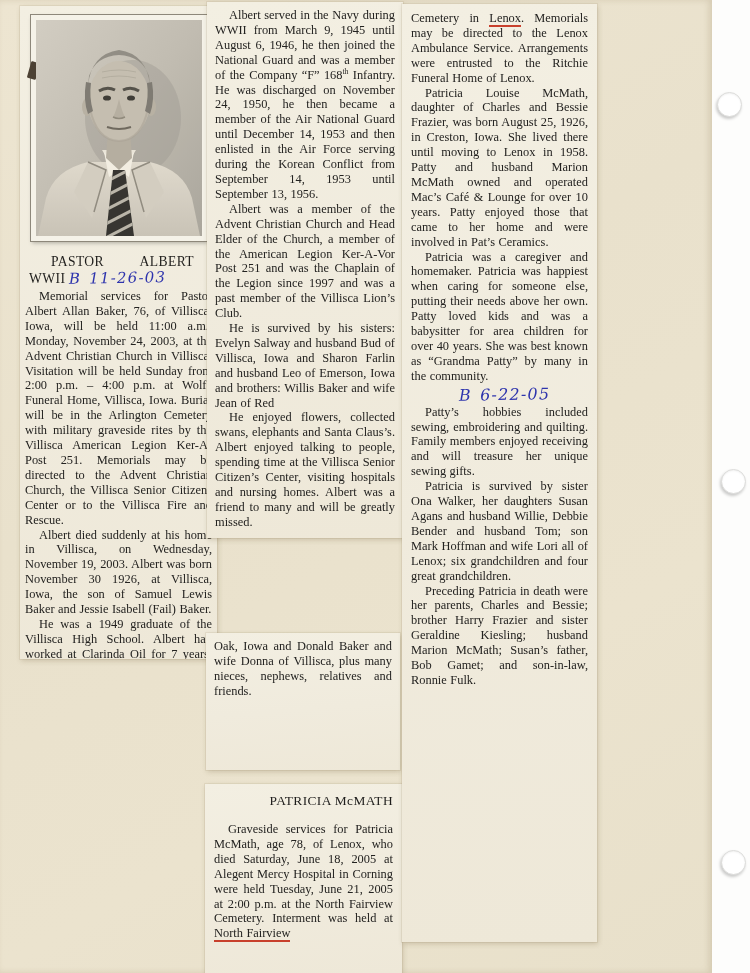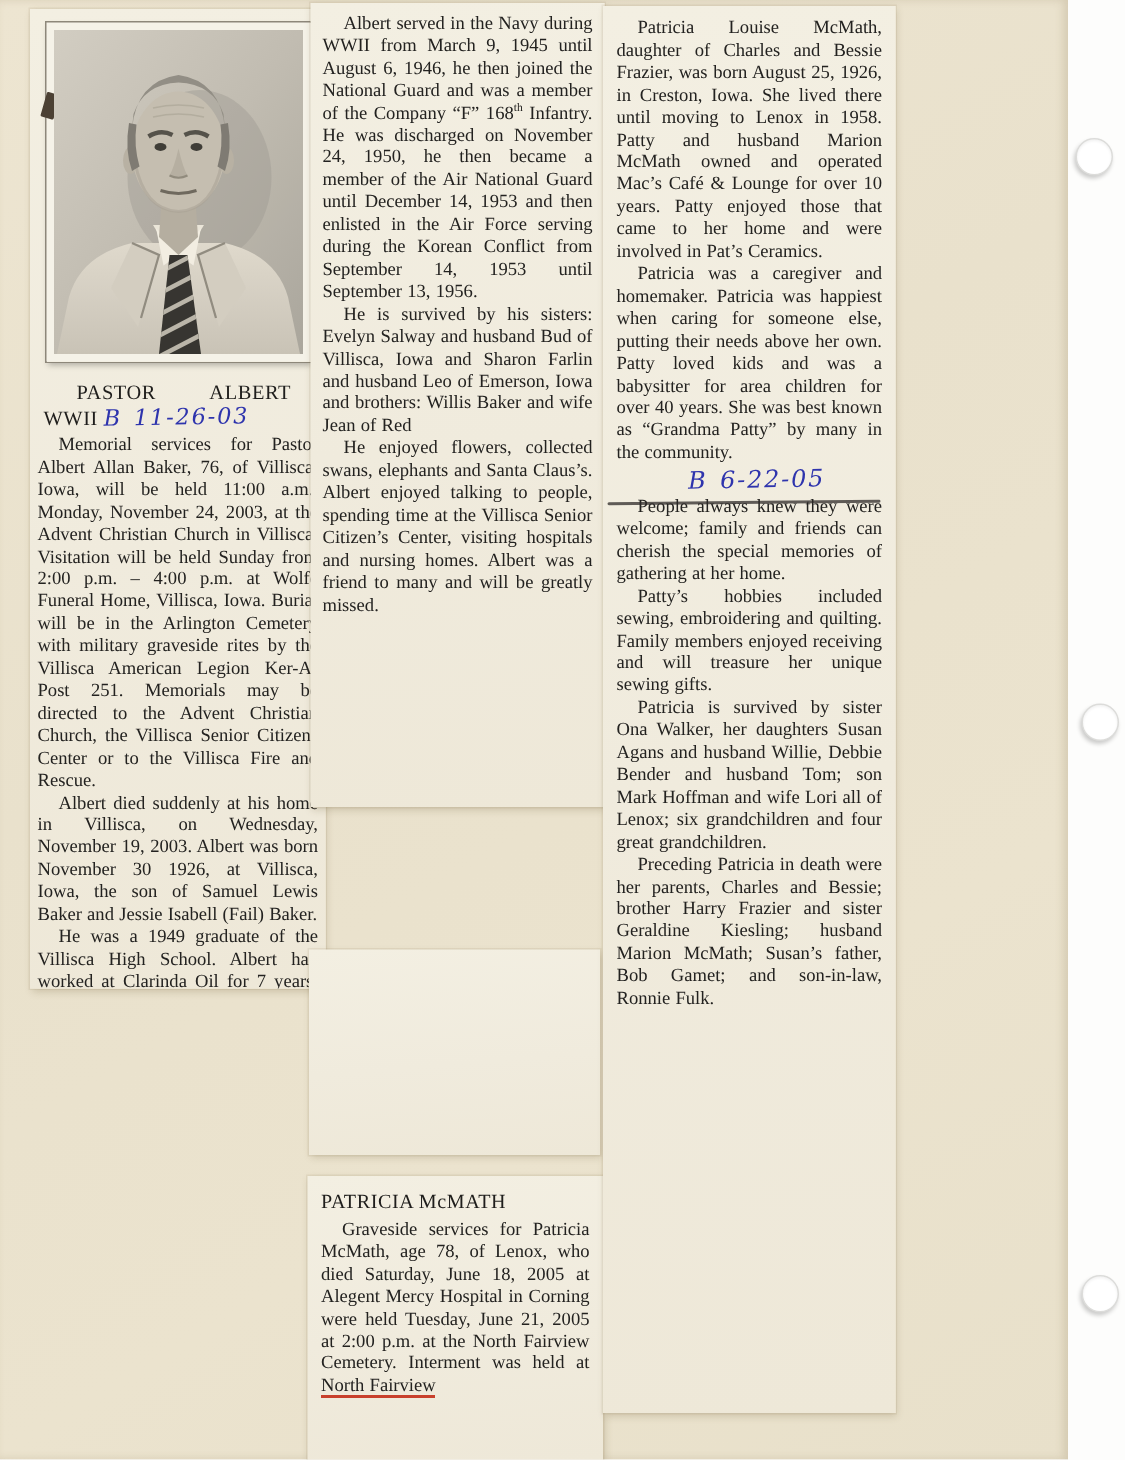--- a/index.html
+++ b/index.html
@@ -50,21 +50,21 @@
   }
   .headline .spread{display:block;text-align:justify;text-align-last:justify;padding:0 14px 0 22px;}
   .headline .line2{display:block;padding-left:0;}
   .hand{
     font-family:"DejaVu Serif", serif;font-style:italic;
     color:#2e34ad;font-size:15px;letter-spacing:1.2px;word-spacing:2px;
     transform:rotate(-1deg);display:inline-block;
   }
   .hand-block{display:block;text-align:center;margin:1px 0 1px 10px;font-size:16px;}
   .mc-title{
-    text-align:left;font-size:13.4px;letter-spacing:.4px;margin:0 0 3px 0;color:#1f1e1c;font-weight:normal;
+    text-align:right;font-size:13.4px;letter-spacing:.4px;margin:0 0 13px 0;color:#1f1e1c;font-weight:normal;
   }
   .red-u{
     border-bottom:2px solid #c8402c;padding-bottom:0px;
   }
   .pen-wrap{position:relative;}
   .pen-line{
     position:absolute;left:-6px;top:4px;width:103%;height:1.6px;
     background:rgba(45,42,40,.75);transform:rotate(-.5deg);border-radius:1px;
   }
   sup{font-size:.62em;line-height:0;}
@@ -141,33 +141,35 @@
     </span>
   </div>
 
   <p>Memorial services for Pastor Albert Allan Baker, 76, of Villisca, Iowa, will be held 11:00 a.m., Monday, November 24, 2003, at the Advent Christian Church in Villisca. Visitation will be held Sunday from 2:00 p.m. – 4:00 p.m. at Wolfe Funeral Home, Villisca, Iowa. Burial will be in the Arlington Cemetery with military graveside rites by the Villisca American Legion Ker-A-Post 251. Memorials may be directed to the Advent Christian Church, the Villisca Senior Citizens Center or to the Villisca Fire and Rescue.</p>
   <p>Albert died suddenly at his home in Villisca, on Wednesday, November 19, 2003. Albert was born November 30 1926, at Villisca, Iowa, the son of Samuel Lewis Baker and Jessie Isabell (Fail) Baker.</p>
   <p>He was a 1949 graduate of the Villisca High School. Albert had worked at Clarinda Oil for 7 years, Jane’s Paper and Paint in Villisca, 10 years, Hy-Vee in Villisca 10 years, Weiner Grocery Store in Villisca 4 years and was a custodian at the Villisca High School for 12 years. He became a pastor in 1971 and had ministered in the Mt. Ayr and Morton Mills churches plus filling in at the Advent Christian Church in Villisca.</p>
 </div>
 
 <div class="clip clip-albert2">
   <p><span>Albert served in the Navy during WWII from March 9, 1945 until August 6, 1946, he then joined the National Guard and was a member of the Company “F” 168</span><sup>th</sup><span> Infantry. He was discharged on November 24, 1950, he then became a member of the Air National Guard until December 14, 1953 and then enlisted in the Air Force serving during the Korean Conflict from September 14, 1953 until September 13, 1956.</span></p>
+  <p>Albert was a member of the Advent Christian Church and Head Elder of the Church, a member of the American Legion Ker-A-Vor Post 251 and was the Chaplain of the Legion since 1997 and was a past member of the Villisca Lion’s Club.</p>
   <p>He is survived by his sisters: Evelyn Salway and husband Bud of Villisca, Iowa and Sharon Farlin and husband Leo of Emerson, Iowa and brothers: Willis Baker and wife Jean of Red</p>
   <p>He enjoyed flowers, collected swans, elephants and Santa Claus’s. Albert enjoyed talking to people, spending time at the Villisca Senior Citizen’s Center, visiting hospitals and nursing homes. Albert was a friend to many and will be greatly missed.</p>
 </div>
 
 <div class="clip clip-albert3">
+  <p class="noindent">Oak, Iowa and Donald Baker and wife Donna of Villisca, plus many nieces, nephews, relatives and friends.</p>
 </div>
 
 <div class="clip clip-mcmath1">
   <h2 class="mc-title">PATRICIA McMATH</h2>
   <p><span>Graveside services for Patricia McMath, age 78, of Lenox, who died Saturday, June 18, 2005 at Alegent Mercy Hospital in Corning were held Tuesday, June 21, 2005 at 2:00 p.m. at the North Fairview Cemetery. Interment was held at </span><span class="red-u">North Fairview</span></p>
 </div>
 
 <div class="clip clip-mcmath2">
+  <p class="noindent"><span>Cemetery in </span><span class="red-u">Lenox</span><span>. Memorials may be directed to the Lenox Ambulance Service. Arrangements were entrusted to the Ritchie Funeral Home of Lenox.</span></p>
   <p>Patricia Louise McMath, daughter of Charles and Bessie Frazier, was born August 25, 1926, in Creston, Iowa. She lived there until moving to Lenox in 1958. Patty and husband Marion McMath owned and operated Mac’s Café &amp; Lounge for over 10 years. Patty enjoyed those that came to her home and were involved in Pat’s Ceramics.</p>
   <p>Patricia was a caregiver and homemaker. Patricia was happiest when caring for someone else, putting their needs above her own. Patty loved kids and was a babysitter for area children for over 40 years. She was best known as “Grandma Patty” by many in the community.</p>
   <span class="hand hand-block">B 6-22-05</span>
-  <p class="pen-wrap"><span class="pen-line"></span><span>People always knew they were welcome; family and friends can cherish the special memories of gathering at her home.</span></p>
   <p>Patty’s hobbies included sewing, embroidering and quilting. Family members enjoyed receiving and will treasure her unique sewing gifts.</p>
   <p>Patricia is survived by sister Ona Walker, her daughters Susan Agans and husband Willie, Debbie Bender and husband Tom; son Mark Hoffman and wife Lori all of Lenox; six grandchildren and four great grandchildren.</p>
   <p>Preceding Patricia in death were her parents, Charles and Bessie; brother Harry Frazier and sister Geraldine Kiesling; husband Marion McMath; Susan’s father, Bob Gamet; and son-in-law, Ronnie Fulk.</p>
 </div>
 
 </body></html>

